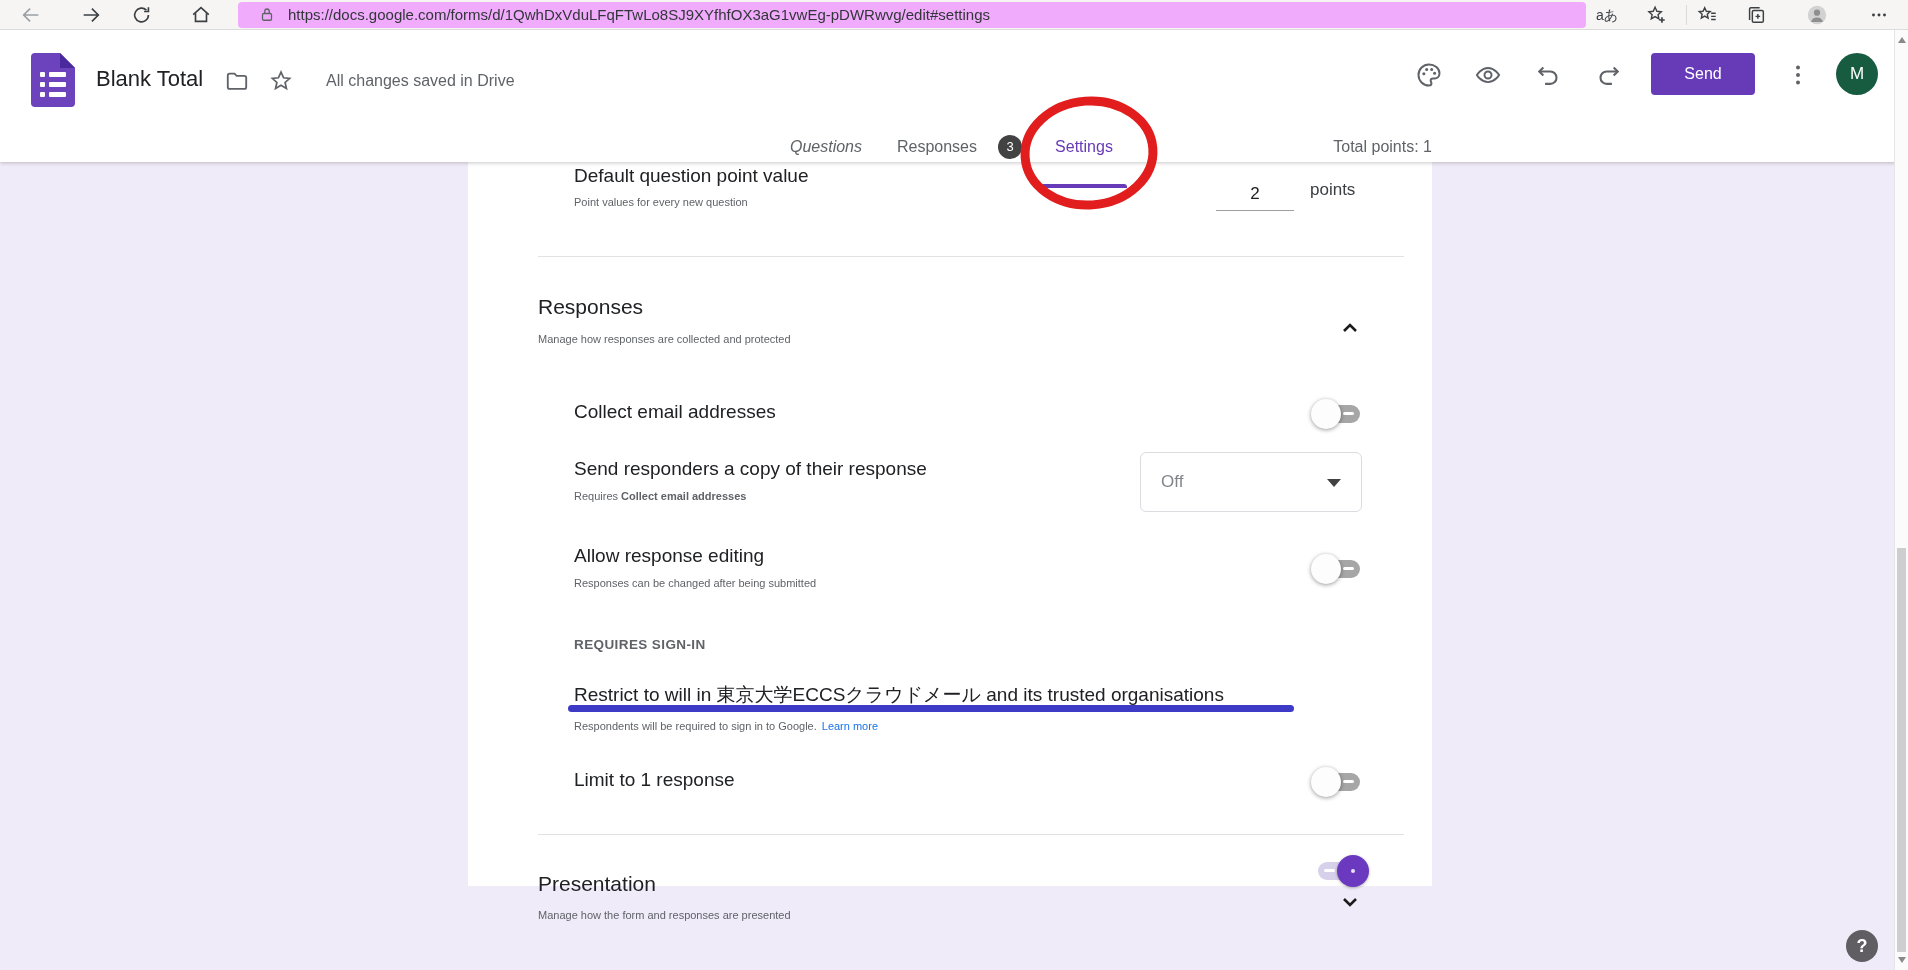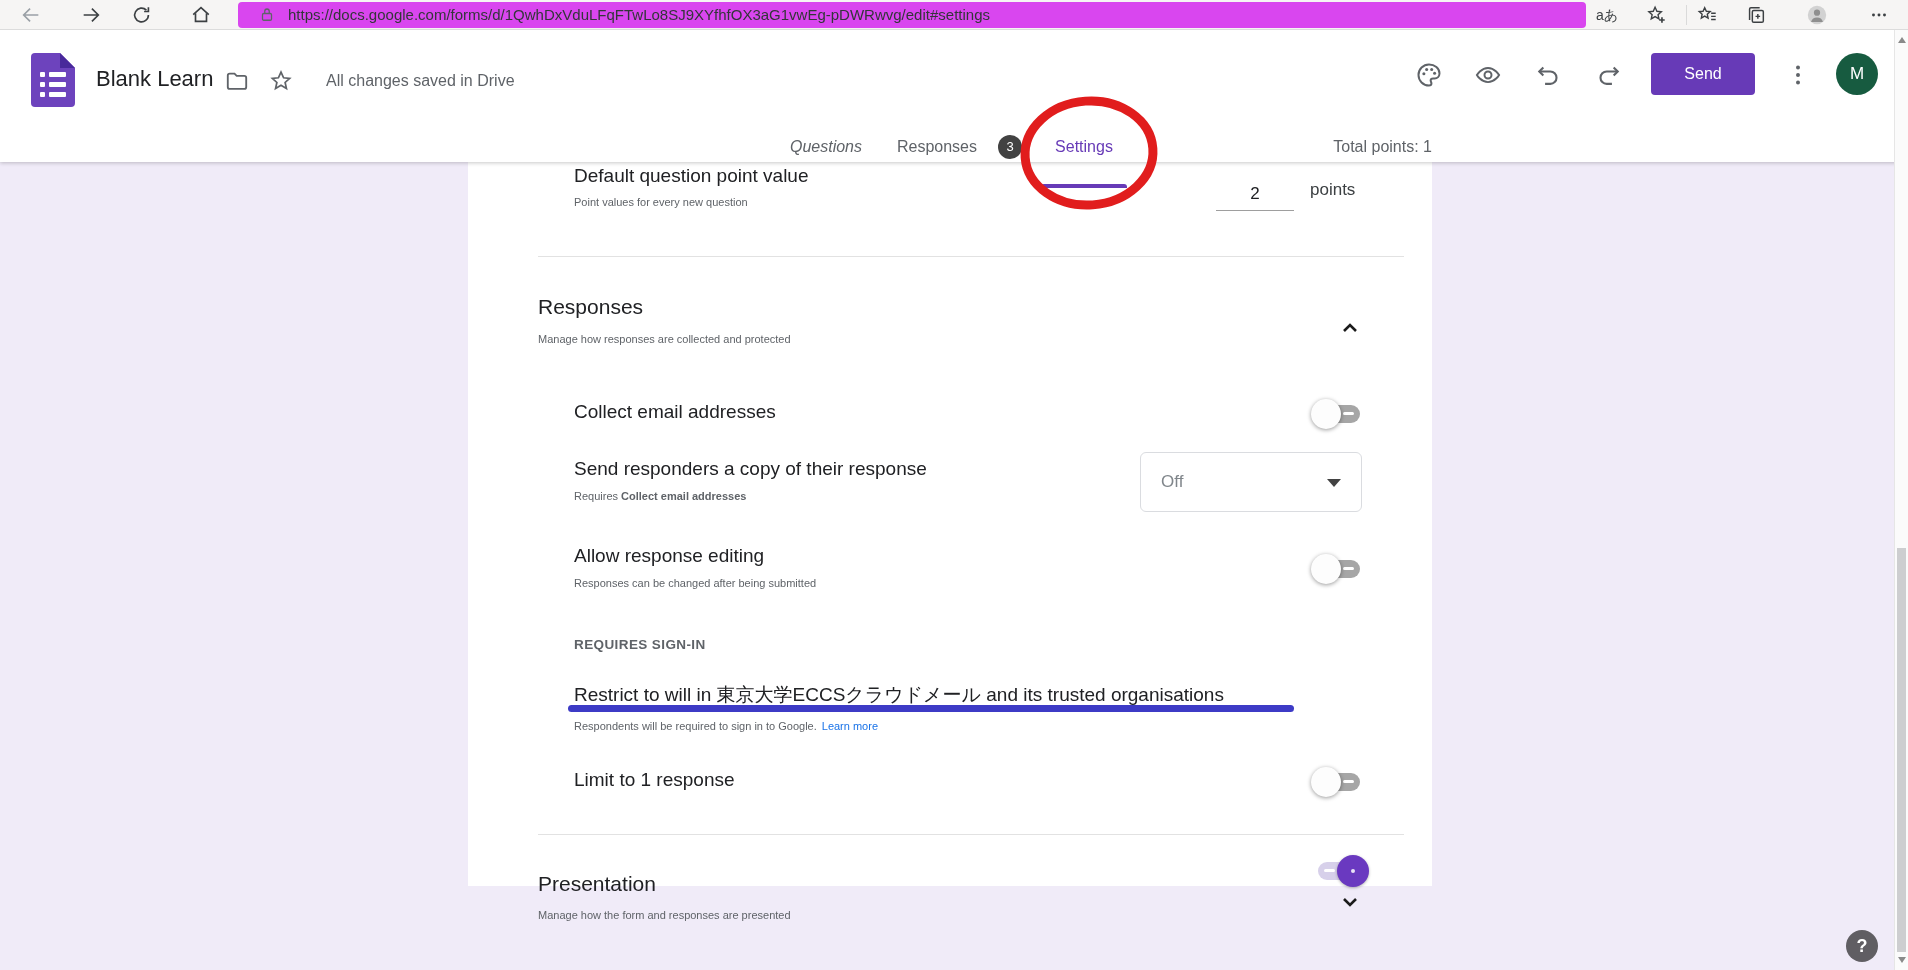--- a/index.html
+++ b/index.html
@@ -5,21 +5,21 @@
   * { margin:0; padding:0; box-sizing:border-box; }
   body { font-family:"Liberation Sans", sans-serif; background:#fff; }
   .screen { position:relative; width:1908px; height:970px; overflow:hidden; background:#fff; }
 
   
   .browser-bar { position:absolute; left:0; top:0; width:1908px; height:30px;
     background:#f6f5f4; border-bottom:1px solid #dcdcdc; z-index:40; }
   .nav-ic { position:absolute; top:4px; width:22px; height:22px; color:#3c4043; cursor:pointer; }
   .nav-ic svg { width:22px; height:22px; display:block; }
   .url-pill { position:absolute; left:238px; top:2px; width:1348px; height:26px;
-    background:#d946ef; border-radius:4px; }
+    background:#f0abfc; border-radius:4px; }
   .lock-ic { position:absolute; left:20px; top:4px; width:18px; height:18px; color:#5f6368; }
   .lock-ic svg { width:18px; height:18px; }
   .url-text { position:absolute; left:50px; top:0; height:26px; line-height:26px;
     font-size:15px; color:#333639; white-space:nowrap; }
   .tb-right { position:absolute; top:3px; width:26px; height:24px; color:#3c4043;
     text-align:center; cursor:pointer; }
   .tb-right svg { width:22px; height:22px; margin-top:1px; }
   .translate-glyph { font-size:14px; line-height:24px; color:#3c4043; }
   .tb-avatar { position:absolute; left:1806px; top:4px; width:22px; height:22px; }
   .tb-avatar svg { width:22px; height:22px; color:#7a7a7a; }
@@ -205,21 +205,21 @@
       <div class="logo-row" style="top:29px;">
           <div class="logo-dot"></div>
           <div class="logo-bar"></div>
         </div>
       <div class="logo-row" style="top:39px;">
           <div class="logo-dot"></div>
           <div class="logo-bar"></div>
         </div>
     </div>
 
-    <div class="doc-title">Blank Learn</div>
+    <div class="doc-title">Blank Total</div>
 
     <div class="hdr-ic" style="left:224px;">
       <svg viewBox="0 0 24 24">
           <path d="M3.5 7a1.8 1.8 0 0 1 1.8-1.8h4.4l2 2h7a1.8 1.8 0 0 1 1.8 1.8v8.5a1.8 1.8 0 0 1-1.8 1.8H5.3a1.8 1.8 0 0 1-1.8-1.8z" fill="none" stroke="currentColor" stroke-width="1.7"></path>
         </svg>
     </div>
     <div class="hdr-ic" style="left:268px;">
       <svg viewBox="0 0 24 24">
           <path d="M12 3.8l2.4 5.2 5.6.55-4.2 3.8 1.2 5.5-5-3-5 3 1.2-5.5-4.2-3.8 5.6-.55z" fill="none" stroke="currentColor" stroke-width="1.6"></path>
         </svg>

